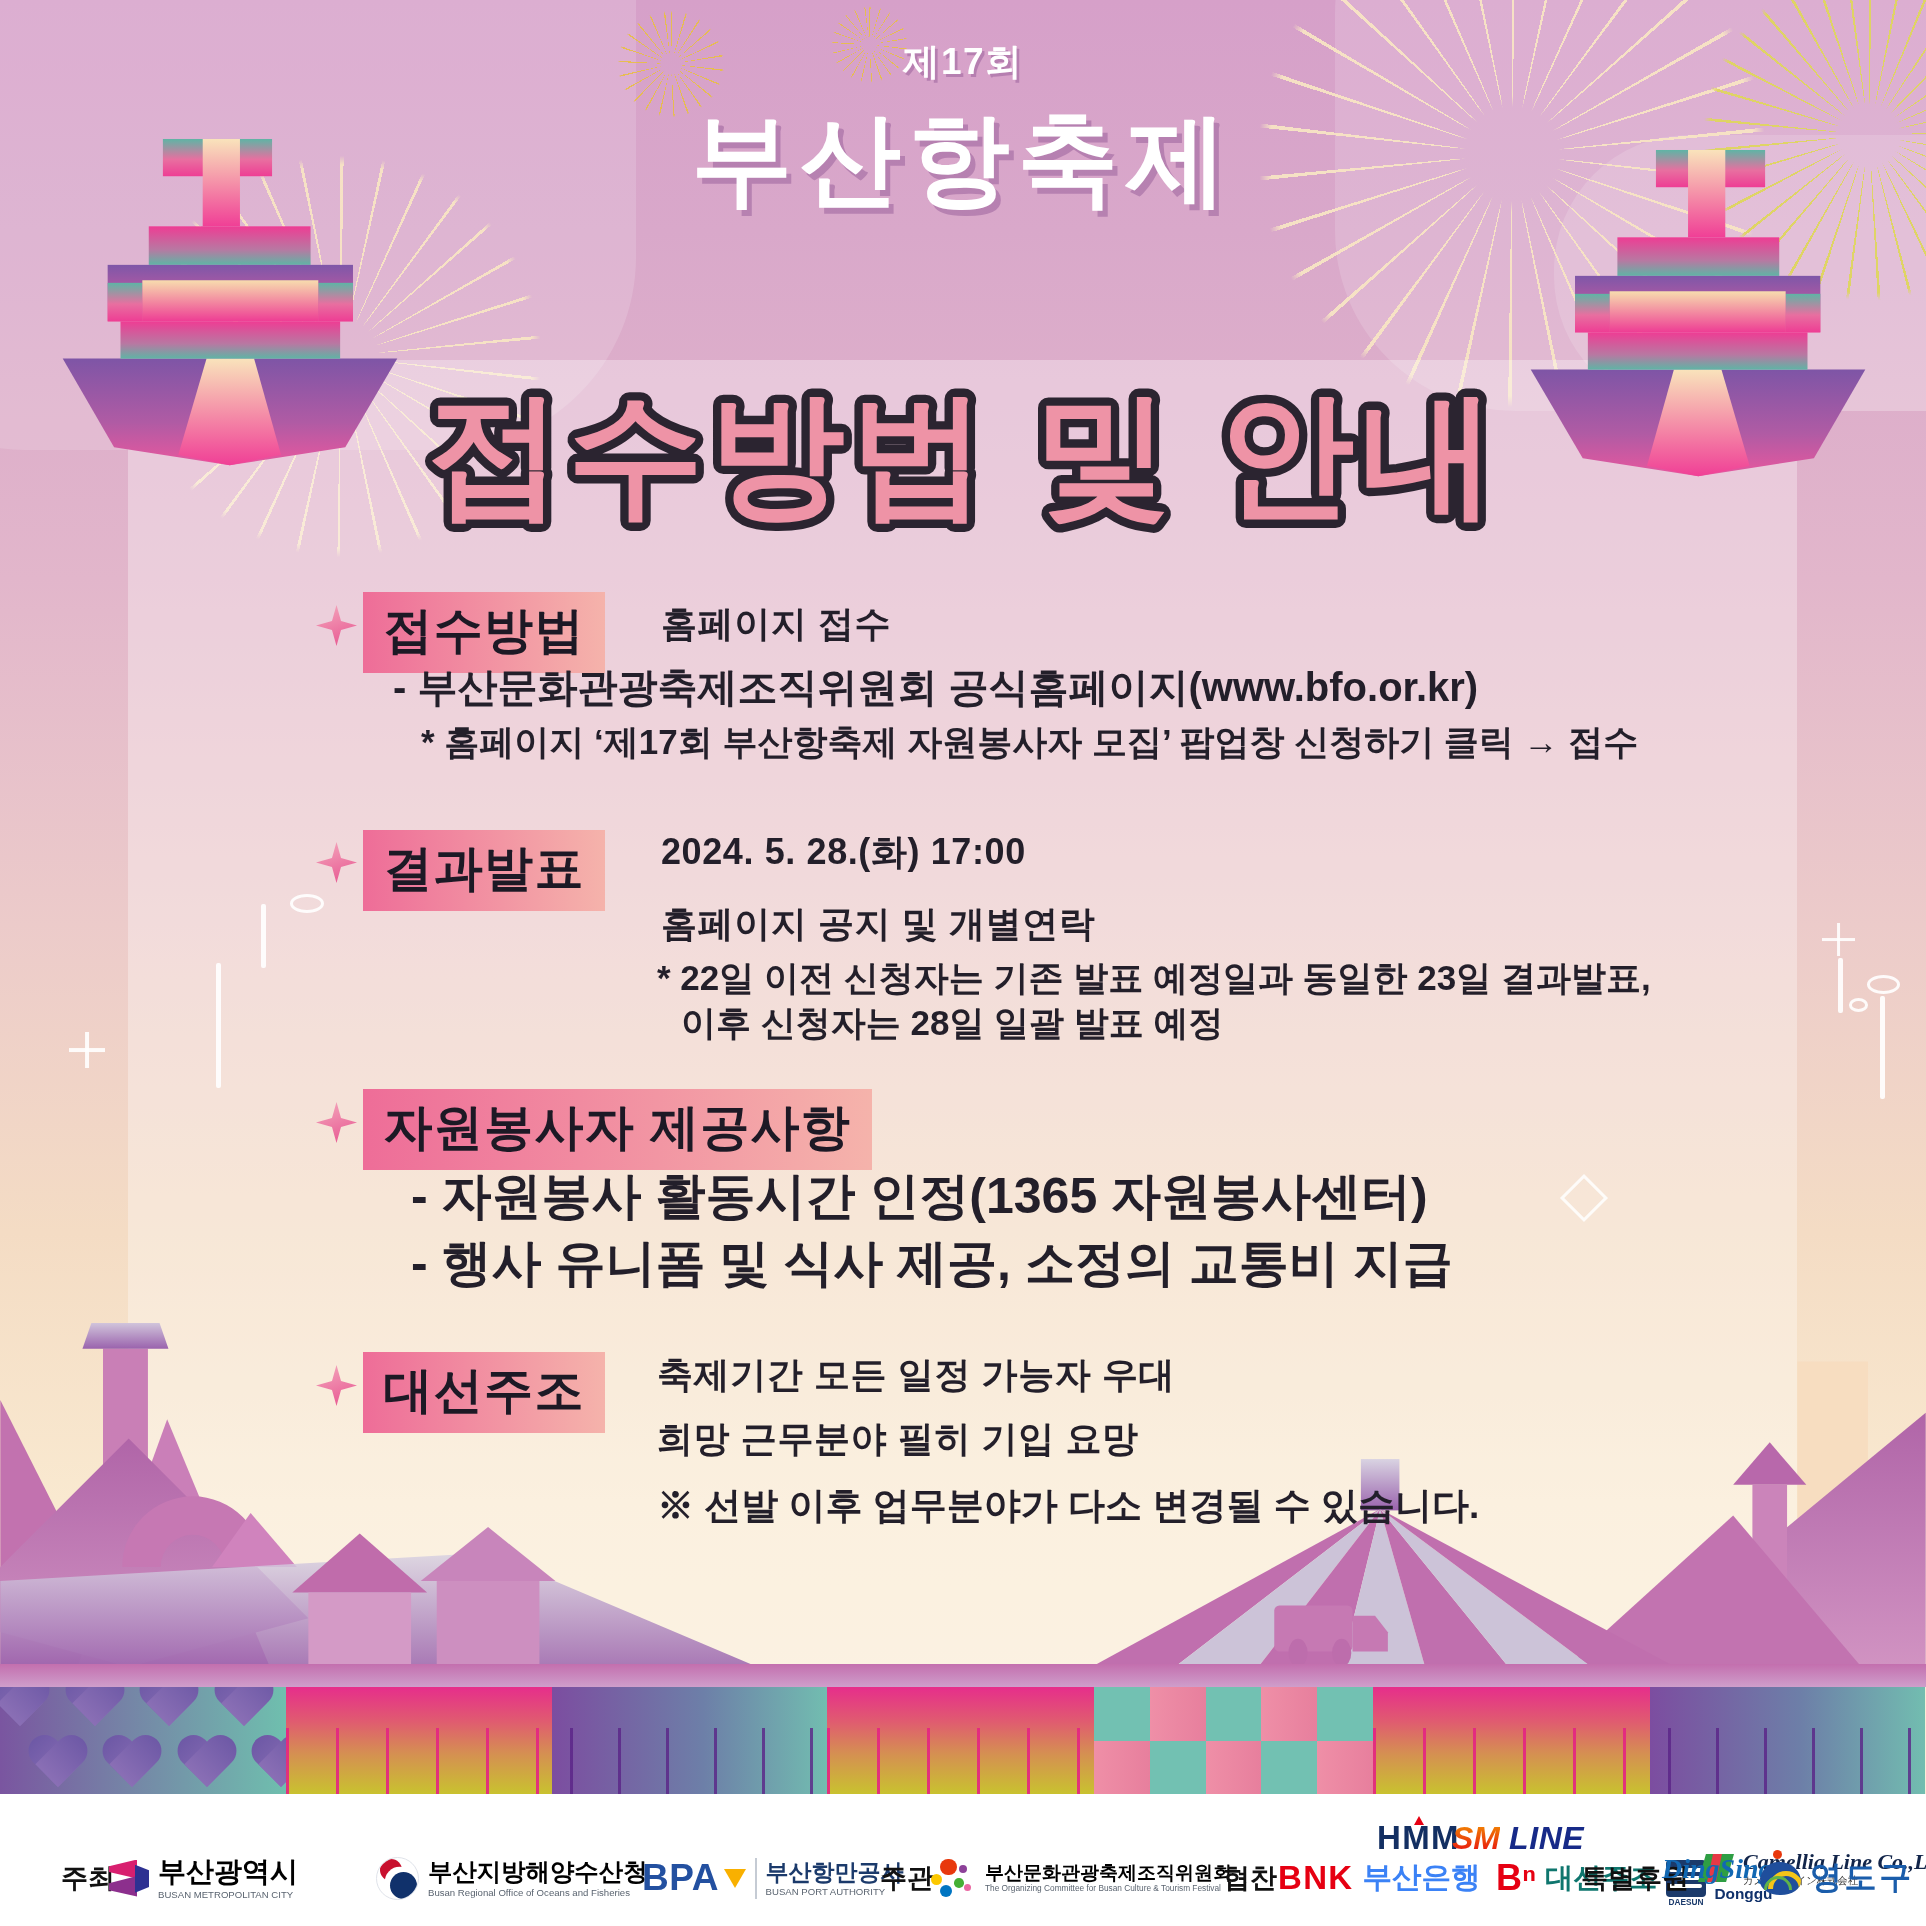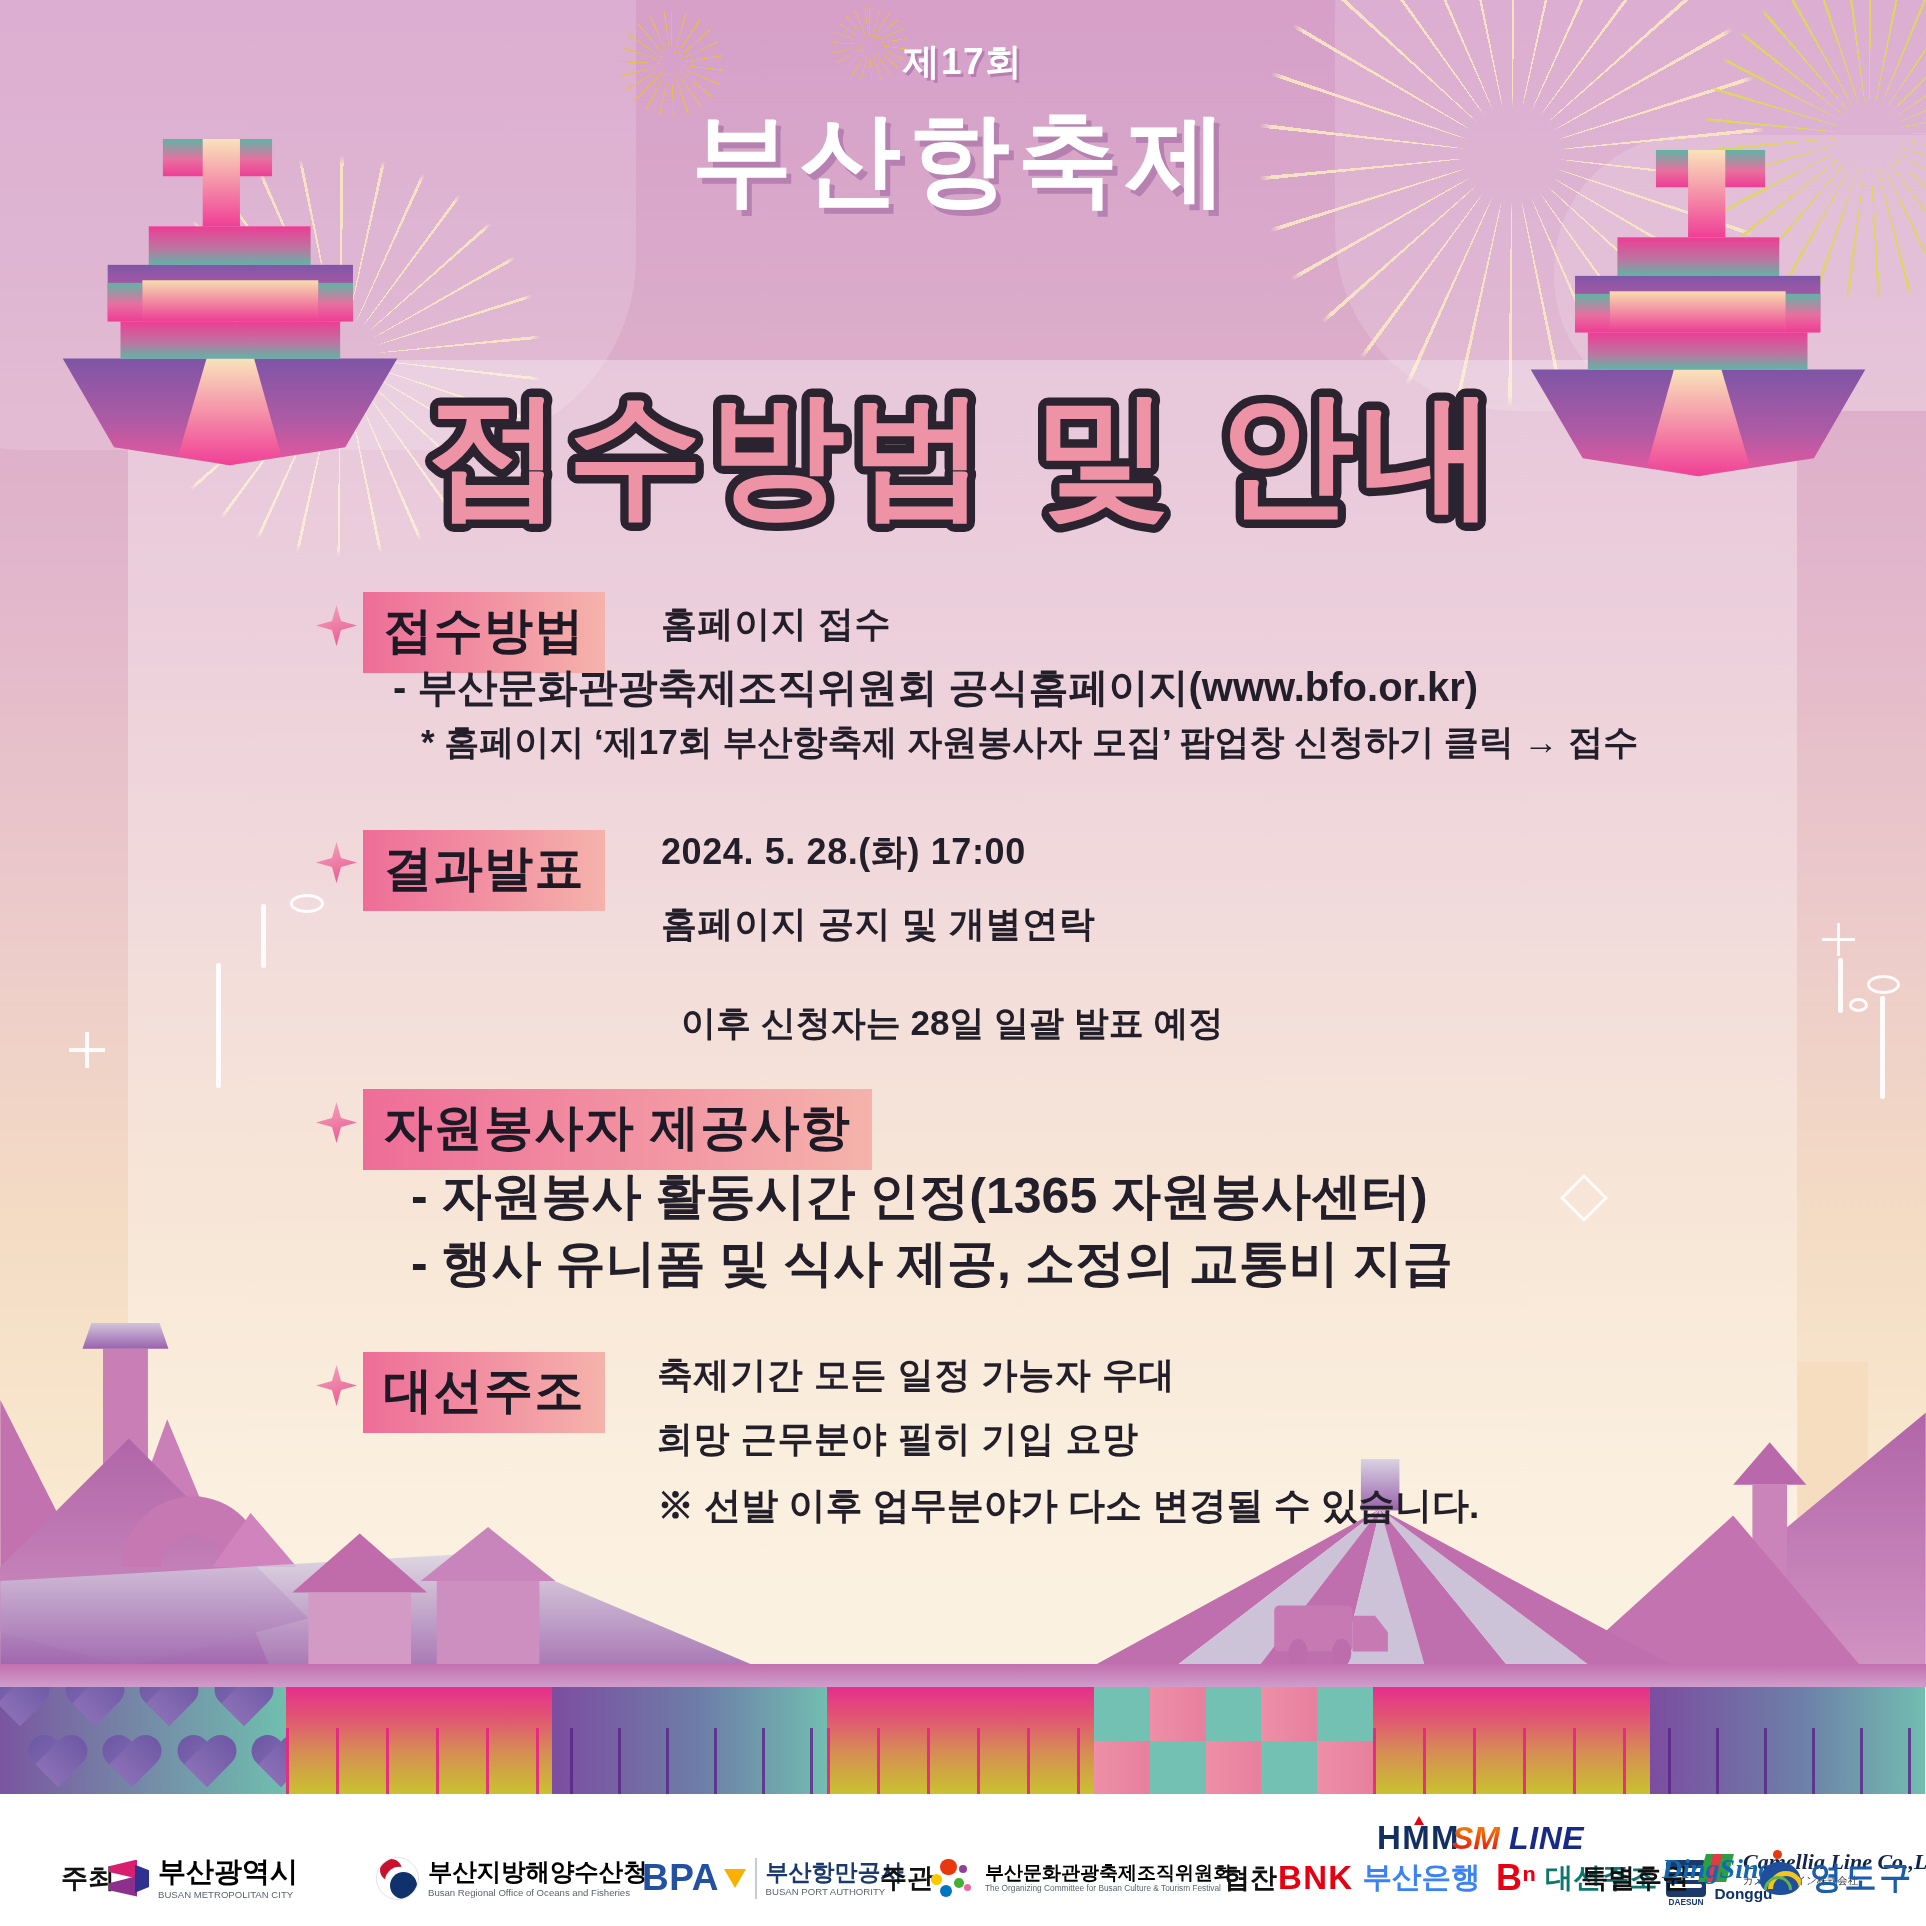--- a/index.html
+++ b/index.html
@@ -230,20 +230,21 @@
     <div class="sparkle" style="left:316px;top:605px;"></div>
     <div class="slabel" style="left:363px;top:592px;">접수방법</div>
     <div class="headline" style="left:661px;top:600px;">홈페이지 접수</div>
     <div class="bodyline" style="left:393px;top:660px;">- 부산문화관광축제조직위원회 공식홈페이지(www.bfo.or.kr)</div>
     <div class="noteline" style="left:421px;top:719px;">* 홈페이지 ‘제17회 부산항축제 자원봉사자 모집’ 팝업창 신청하기 클릭 → 접수</div>
 
     <div class="sparkle" style="left:316px;top:842px;"></div>
     <div class="slabel" style="left:363px;top:830px;">결과발표</div>
     <div class="headline" style="left:661px;top:828px;">2024. 5. 28.(화) 17:00</div>
     <div class="headline" style="left:661px;top:900px;">홈페이지 공지 및 개별연락</div>
+    <div class="noteline" style="left:657px;top:955px;">* 22일 이전 신청자는 기존 발표 예정일과 동일한 23일 결과발표,</div>
     <div class="noteline" style="left:681px;top:1000px;">이후 신청자는 28일 일괄 발표 예정</div>
 
     <div class="sparkle" style="left:316px;top:1102px;"></div>
     <div class="slabel" style="left:363px;top:1089px;">자원봉사자 제공사항</div>
     <div class="bigline" style="left:411px;top:1163px;">- 자원봉사 활동시간 인정(1365 자원봉사센터)</div>
     <div class="bigline" style="left:411px;top:1230px;">- 행사 유니폼 및 식사 제공, 소정의 교통비 지급</div>
 
     <div class="sparkle" style="left:316px;top:1365px;"></div>
     <div class="slabel" style="left:363px;top:1352px;">대선주조</div>
     <div class="headline" style="left:657px;top:1415px;">희망 근무분야 필히 기입 요망</div>

